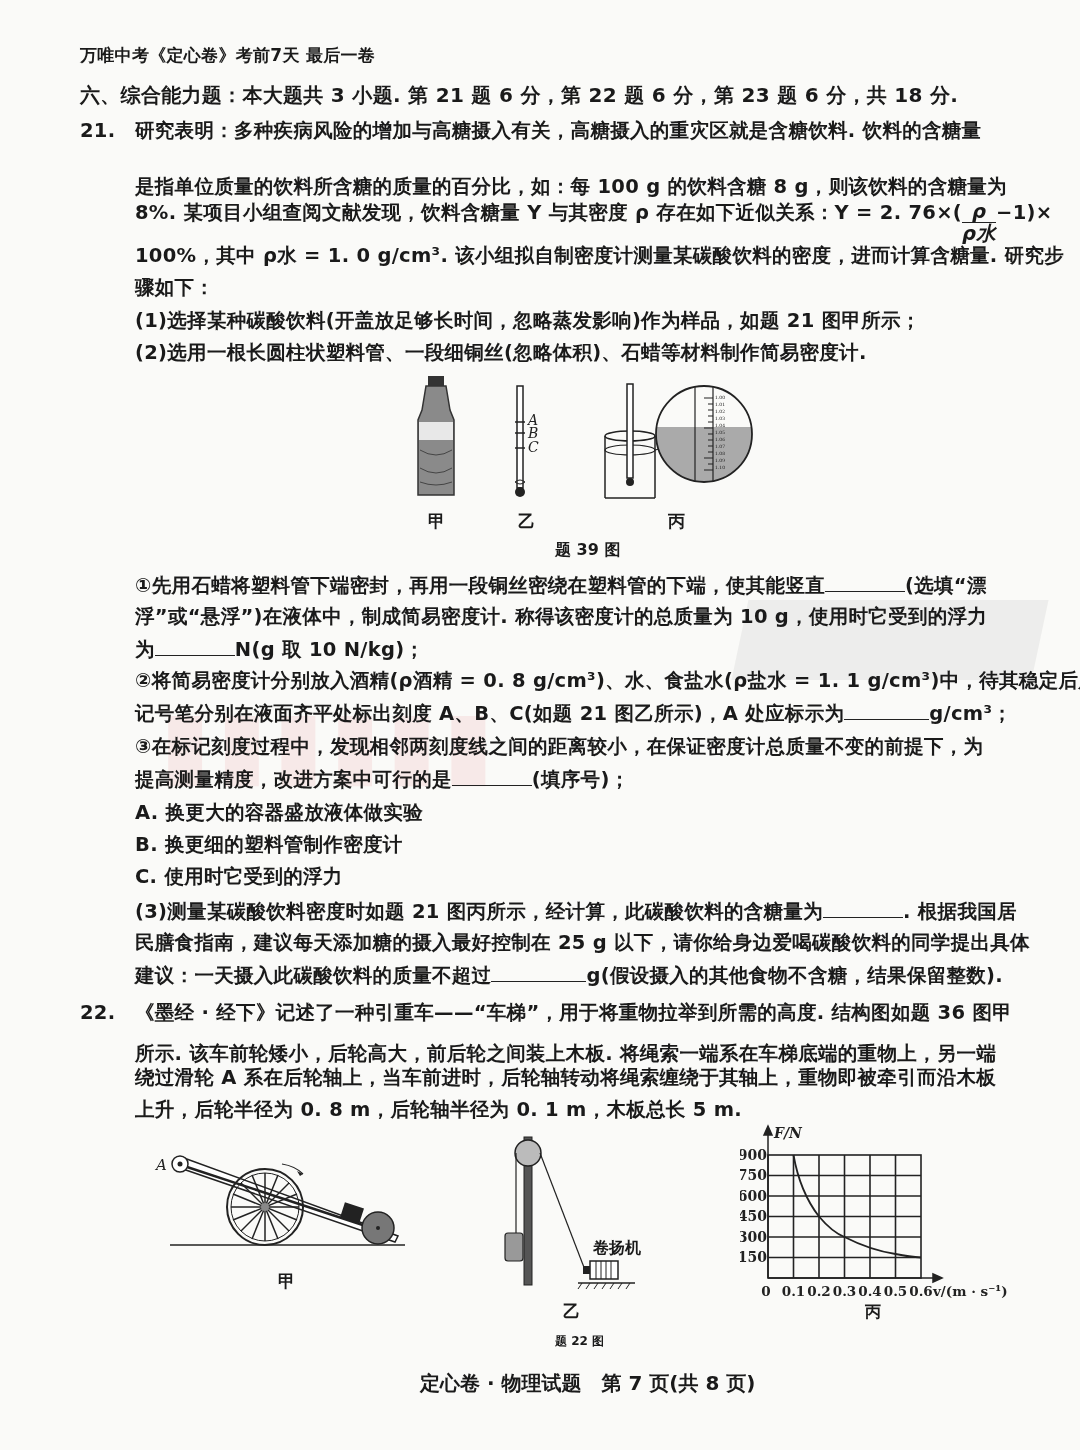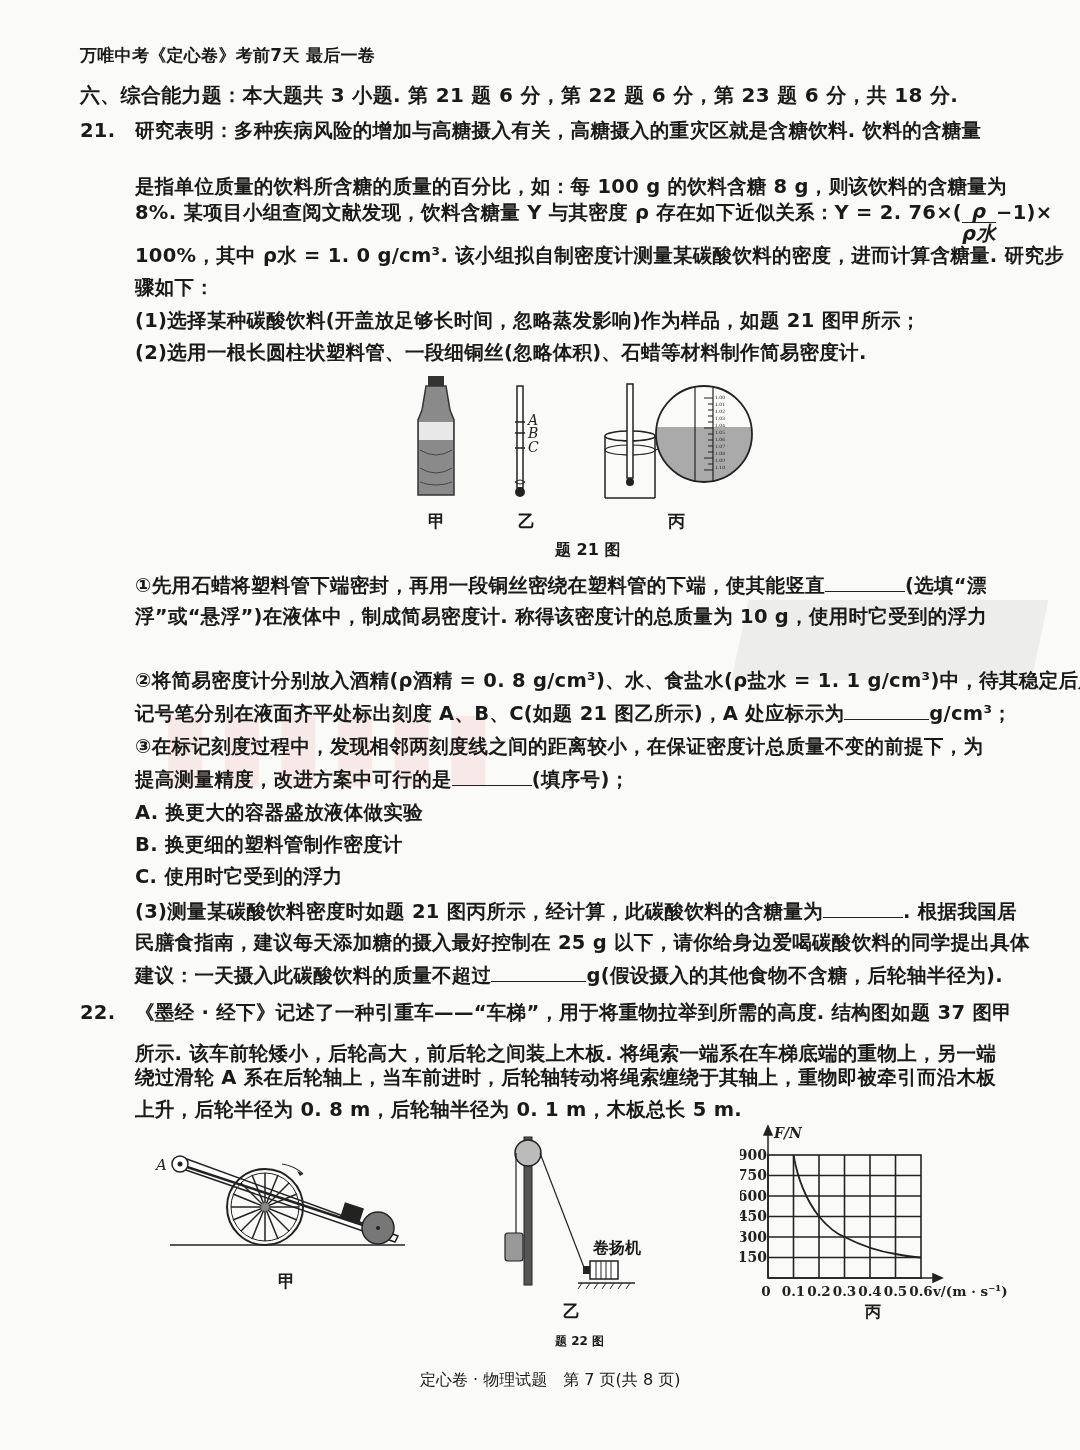--- a/index.html
+++ b/index.html
@@ -43,21 +43,21 @@
       font-style: italic;
     }
     .frac .num { display: block; border-bottom: 1.5px solid #222; padding: 0 4px; line-height: 20px; }
     .frac .den { display: block; line-height: 22px; }
     .figure { position: absolute; }
     .caption {
       position: absolute; font-size: 17px; font-weight: bold;
       font-family: "DejaVu Sans", sans-serif;
     }
     .footer {
-      position: absolute; left: 420px; top: 1370px; font-size: 16px; font-weight: normal;
+      position: absolute; left: 420px; top: 1370px; font-size: 20px; font-weight: bold;
       font-family: "DejaVu Sans", sans-serif; white-space: nowrap; text-align: center;
     }
     svg text { font-family: "DejaVu Serif", serif; }
   </style>
 </head>
 <body>
 
 <div class="page">
 
   <div class="watermark">▮▮▮▮▮▮</div>
@@ -148,47 +148,50 @@
           <text x="315" y="92">1.09</text>
             <text x="315" y="99">1.10</text>
         </g>
       </g>
       <circle cx="304" cy="64" r="48" fill="none" stroke="#222" stroke-width="1.8"></circle>
     </g>
   </svg>
   <div class="caption" style="left:428px; top:510px;">甲</div>
   <div class="caption" style="left:518px; top:510px;">乙</div>
   <div class="caption" style="left:668px; top:510px;">丙</div>
-  <div class="caption" style="left:555px; top:540px; font-size:16px;">题 21 图</div>
+  <div class="caption" style="left:555px; top:540px; font-size:16px;">题 39 图</div>
 
   <div class="line indent" style="top:572px;">
     <span>①先用石蜡将塑料管下端密封，再用一段铜丝密绕在塑料管的下端，使其能竖直</span><span class="blank" style="width:80px;"></span><span>(选填“漂</span>
   </div>
   <div class="line indent" style="top:604px;">浮”或“悬浮”)在液体中，制成简易密度计. 称得该密度计的总质量为 10 g，使用时它受到的浮力</div>
+  <div class="line indent" style="top:636px;">
+    <span>为</span><span class="blank" style="width:80px;"></span><span>N(g 取 10 N/kg)；</span>
+  </div>
   <div class="line indent" style="top:668px;">②将简易密度计分别放入酒精(ρ酒精 = 0. 8 g/cm³)、水、食盐水(ρ盐水 = 1. 1 g/cm³)中，待其稳定后用</div>
   <div class="line indent" style="top:700px;">
     <span>记号笔分别在液面齐平处标出刻度 A、B、C(如题 21 图乙所示)，A 处应标示为</span><span class="blank" style="width:85px;"></span><span>g/cm³；</span>
   </div>
   <div class="line indent" style="top:734px;">③在标记刻度过程中，发现相邻两刻度线之间的距离较小，在保证密度计总质量不变的前提下，为</div>
   <div class="line indent" style="top:800px;">A. 换更大的容器盛放液体做实验</div>
   <div class="line indent" style="top:766px;">
     <span>提高测量精度，改进方案中可行的是</span><span class="blank" style="width:80px;"></span><span>(填序号)；</span>
   </div>
   <div class="line indent" style="top:832px;">B. 换更细的塑料管制作密度计</div>
   <div class="line indent" style="top:864px;">C. 使用时它受到的浮力</div>
   <div class="line indent" style="top:898px;">
     <span>(3)测量某碳酸饮料密度时如题 21 图丙所示，经计算，此碳酸饮料的含糖量为</span><span class="blank" style="width:80px;"></span><span>. 根据我国居</span>
   </div>
   <div class="line indent" style="top:930px;">民膳食指南，建议每天添加糖的摄入最好控制在 25 g 以下，请你给身边爱喝碳酸饮料的同学提出具体</div>
   <div class="line indent" style="top:962px;">
-    <span>建议：一天摄入此碳酸饮料的质量不超过</span><span class="blank" style="width:95px;"></span><span>g(假设摄入的其他食物不含糖，后轮轴半径为).</span>
+    <span>建议：一天摄入此碳酸饮料的质量不超过</span><span class="blank" style="width:95px;"></span><span>g(假设摄入的其他食物不含糖，结果保留整数).</span>
   </div>
 
   <div class="line qnum" style="top:1000px;">22.</div>
-  <div class="line indent" style="top:1000px;">《墨经 · 经下》记述了一种引重车——“车梯”，用于将重物拉举到所需的高度. 结构图如题 37 图甲</div>
+  <div class="line indent" style="top:1000px;">《墨经 · 经下》记述了一种引重车——“车梯”，用于将重物拉举到所需的高度. 结构图如题 36 图甲</div>
   <div class="line indent" style="top:1033px;margin-top:8px;">所示. 该车前轮矮小，后轮高大，前后轮之间装上木板. 将绳索一端系在车梯底端的重物上，另一端</div>
   <div class="line indent" style="top:1065px;">绕过滑轮 A 系在后轮轴上，当车前进时，后轮轴转动将绳索缠绕于其轴上，重物即被牵引而沿木板</div>
   <div class="line indent" style="top:1097px;">上升，后轮半径为 0. 8 m，后轮轴半径为 0. 1 m，木板总长 5 m.</div>
 
   <svg class="figure" style="left:150px; top:1150px;" width="290" height="110">
     <g>
       <line x1="20" y1="95" x2="255" y2="95" stroke="#222" stroke-width="1.5"></line>
       <polygon points="30,18 245,92 248,86 34,8" fill="#fff" stroke="#222" stroke-width="1.5"></polygon>
       <line x1="34" y1="16" x2="240" y2="84" stroke="#222" stroke-width="2.5"></line>
       <circle cx="30" cy="14" r="8" fill="#fff" stroke="#222" stroke-width="1.5"></circle>

